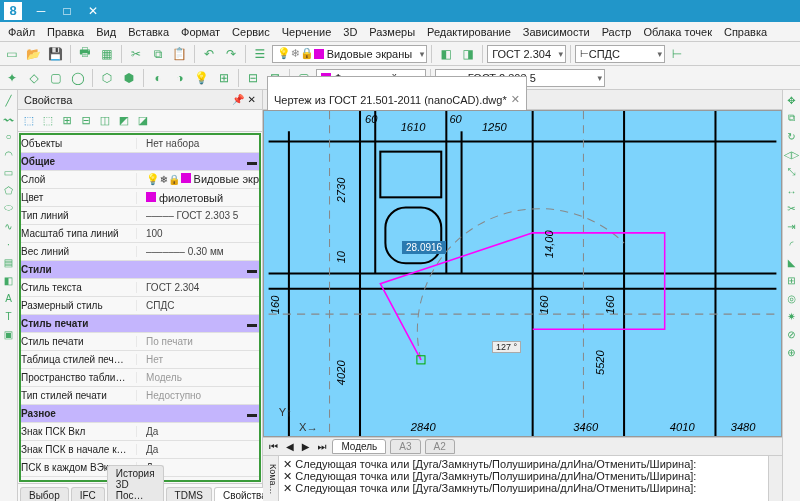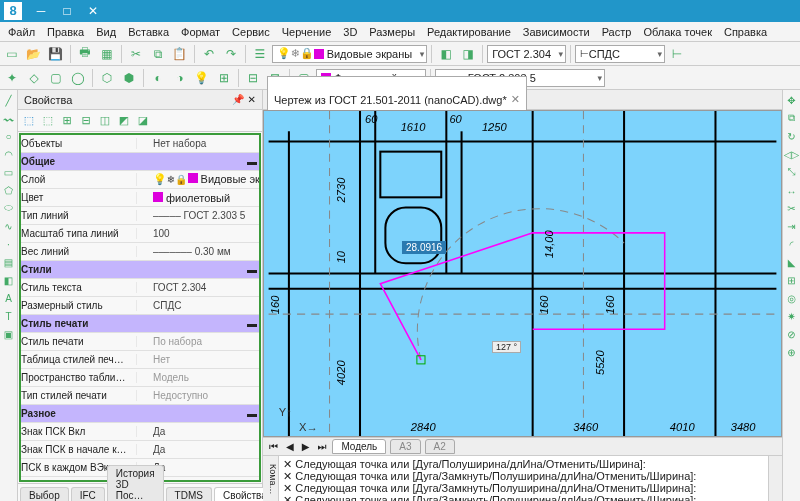--- a/index.html
+++ b/index.html
@@ -21,21 +21,21 @@
 .leftbar .tbtn{width:16px;height:16px;font-size:10px}
 .proppanel{width:245px;background:#f8f8f8;border-right:1px solid #ccc;display:flex;flex-direction:column}
 .proppanel .phead{height:20px;background:#eee;border-bottom:1px solid #ccc;padding:0 6px;display:flex;align-items:center;font-size:11px}
 .proppanel .phead .pin{margin-left:auto;font-size:10px;cursor:pointer}
 .proppanel .piconrow{height:22px;border-bottom:1px solid #ccc;display:flex;align-items:center;padding:0 2px;gap:1px}
 .proppanel .piconrow .tbtn{width:18px;height:18px;font-size:11px}
 .propbody{flex:1;overflow:auto;border:2px solid #3a9b3a;margin:1px}
 .prow{display:flex;height:18px;border-bottom:1px solid #e0e0e0;align-items:center}
 .prow.header{background:#c4b5fd;font-weight:bold}
 .prow .pk{width:115px;font-size:10px;overflow:hidden;white-space:nowrap}
-.prow .pv{flex:1;padding-left:16px;font-size:10px;overflow:hidden;white-space:nowrap;color:#444;border-left:1px solid #e8e8e8}
+.prow .pv{flex:1;padding-left:9px;font-size:10px;overflow:hidden;white-space:nowrap;color:#444;border-left:1px solid #e8e8e8}
 .prow.header .pk{flex:1}
 .prow.header .collapse{width:14px;text-align:center;cursor:pointer;font-size:10px}
 .tabsbottom{height:20px;border-top:1px solid #ccc;display:flex;align-items:flex-end;padding:0 2px}
 .btab{padding:2px 8px;border:1px solid #ccc;border-bottom:none;background:#e8e8e8;margin-right:2px;font-size:10px;cursor:pointer;border-radius:3px 3px 0 0}
 .btab.active{background:#fff}
 .canvasarea{flex:1;display:flex;flex-direction:column;position:relative}
 .canvastab{height:20px;background:#eee;border-bottom:1px solid #ccc;display:flex;align-items:center;padding:0 4px}
 .canvastab .ct{padding:16px 6px;background:#fff;border:1px solid #aaa;font-size:10px;display:flex;align-items:center;gap:4px}
 .canvastab .ct .x{cursor:pointer;color:#888}
 .drawing{flex:1;background:#7dd3fc;position:relative;overflow:hidden;border:1px solid #999}
@@ -213,21 +213,21 @@
       <div class="prow">
           <div class="pk">Размерный стиль</div>
           <div class="pv">СПДС</div>
         </div>
       <div class="prow header">
           <div class="pk">Стиль печати</div>
           <div class="collapse">▬</div>
         </div>
       <div class="prow">
           <div class="pk">Стиль печати</div>
-          <div class="pv" style="color:#999">По набора</div>
+          <div class="pv" style="color:#999">По печати</div>
         </div>
       <div class="prow">
           <div class="pk">Таблица стилей печ…</div>
           <div class="pv" style="color:#999">Нет</div>
         </div>
       <div class="prow">
           <div class="pk">Пространство табли…</div>
           <div class="pv" style="color:#999">Модель</div>
         </div>
       <div class="prow">
@@ -328,21 +328,20 @@
       <span class="nav">◀</span>
       <span class="nav">▶</span>
       <span class="nav">⏭</span>
       <div class="mt">Модель</div>
       <div class="mt dim">А3</div>
       <div class="mt dim">А2</div>
     </div>
     <div class="cmdarea">
       <div class="cmdside">Кома…</div>
       <div class="cmdtext">
-        <div class="line">✕ <span>Следующая точка или [Дуга/Полуширина/длИна/Отменить/Ширина]:</span></div>
         <div class="line">✕ <span>Следующая точка или [Дуга/Замкнуть/Полуширина/длИна/Отменить/Ширина]:</span></div>
         <div class="line">✕ <span>Следующая точка или [Дуга/Замкнуть/Полуширина/длИна/Отменить/Ширина]:</span></div>
         <div class="line">✕ <span>Следующая точка или [Дуга/Замкнуть/Полуширина/длИна/Отменить/Ширина]:</span></div>
       </div>
       <div class="cmdscroll"></div>
     </div>
   </div>
 
   <div class="rightbar">
     <div class="tbtn">✥</div>

